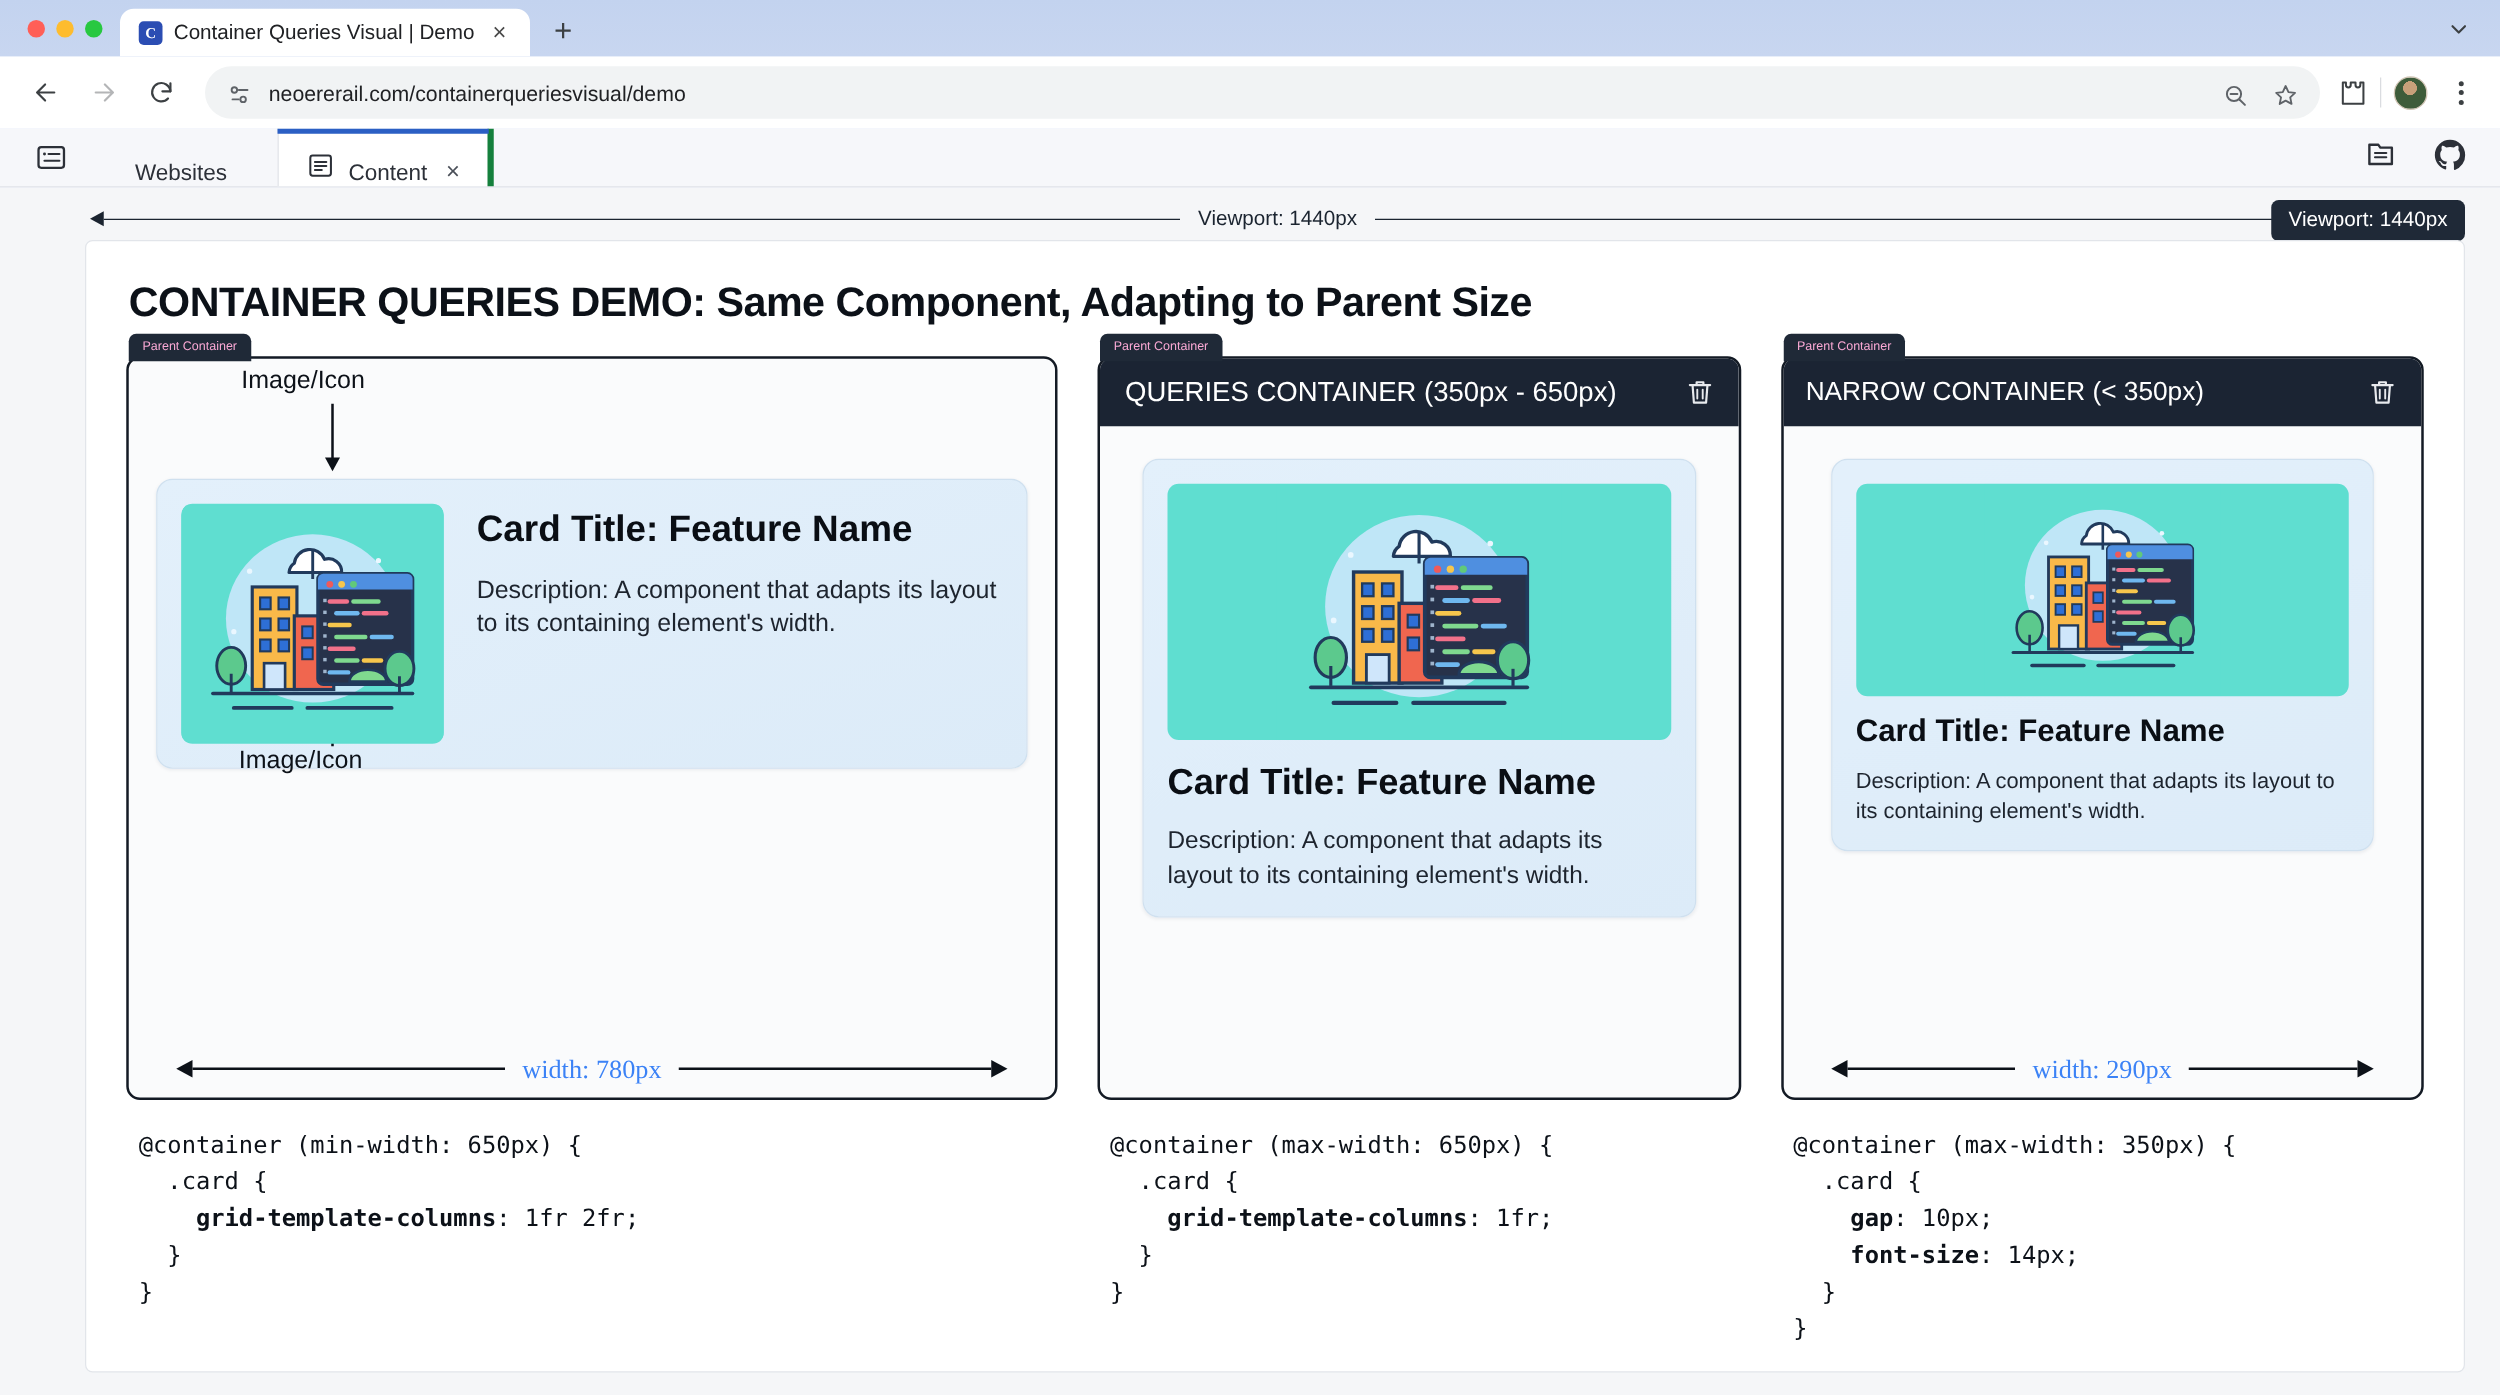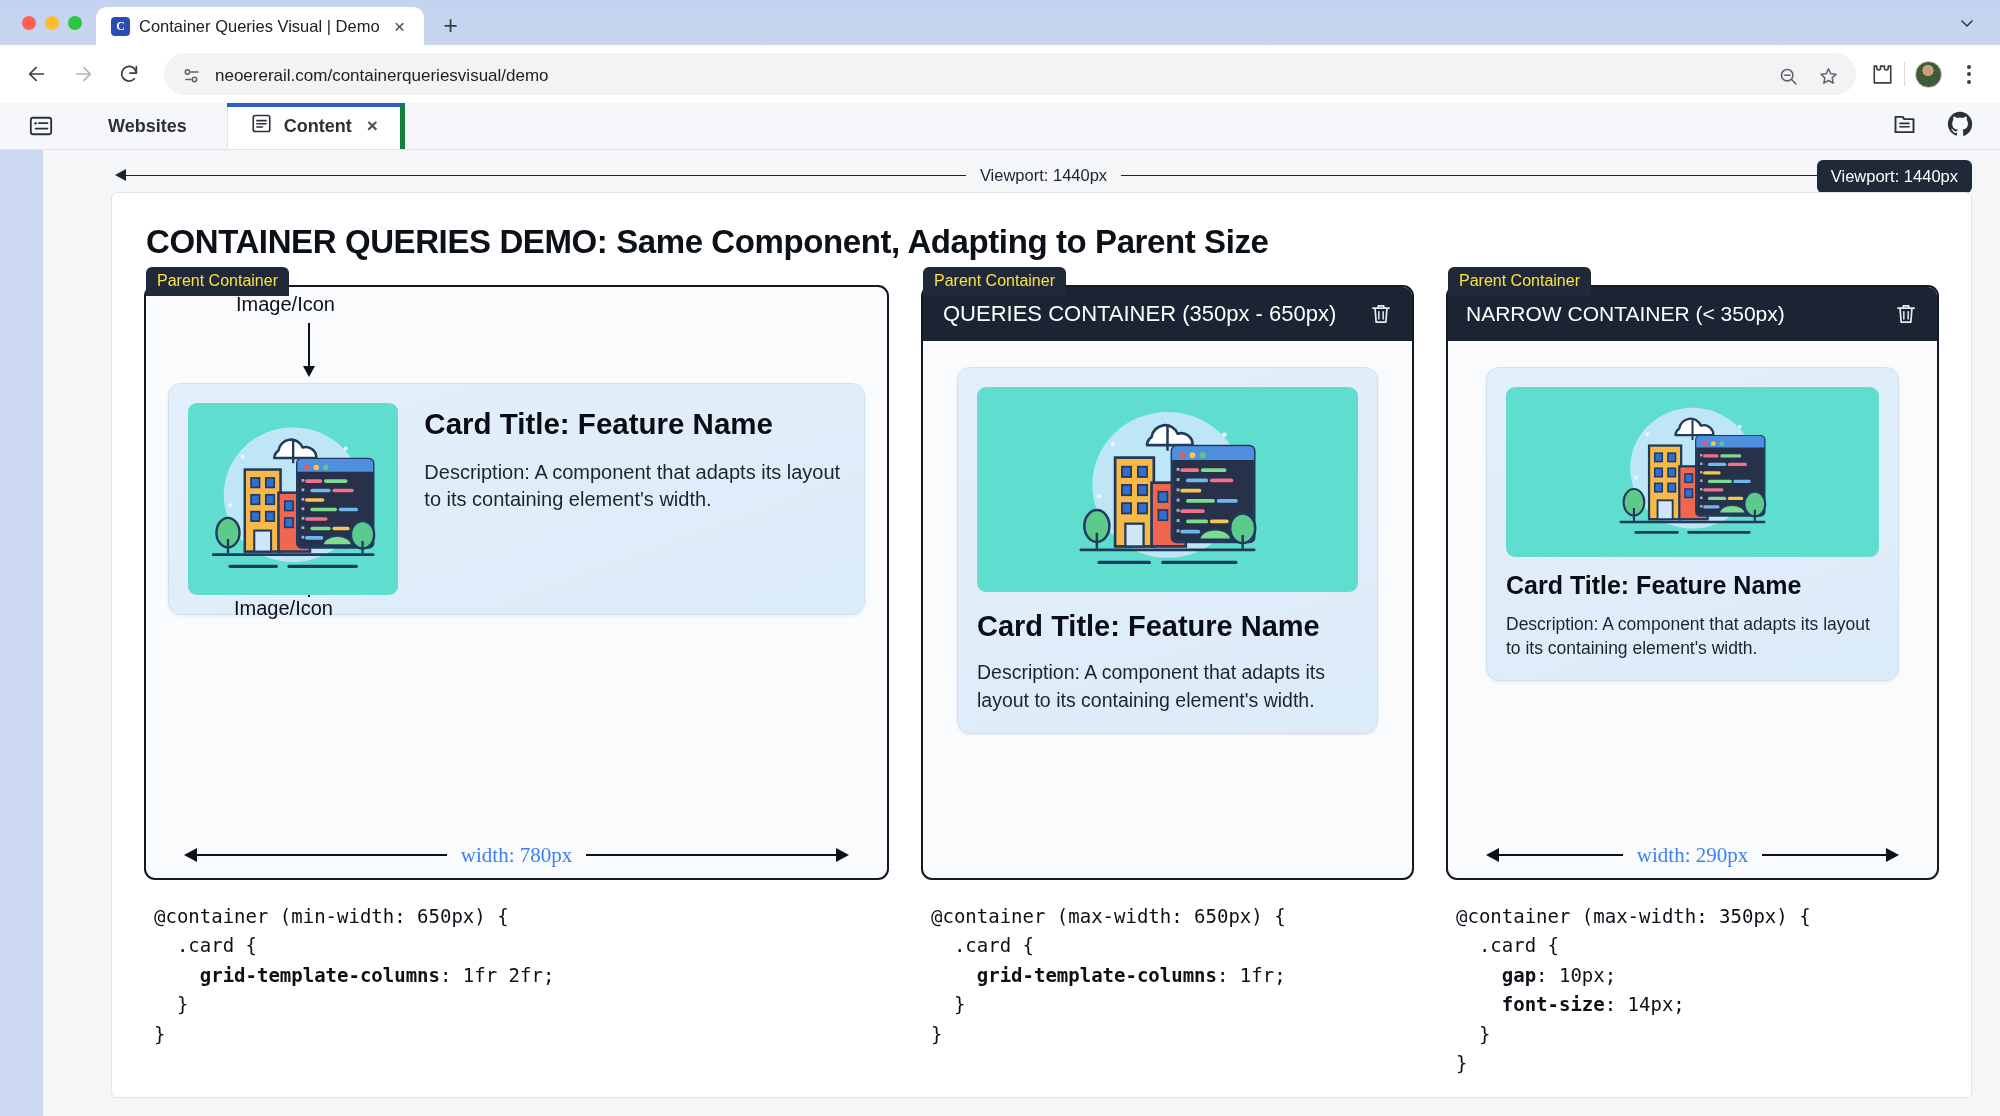--- a/index.html
+++ b/index.html
@@ -169,27 +169,26 @@
     padding-left: 14px;
     flex: 0 0 47px;
   }
   .apptabs-icon {
     width: 54px;
     display: flex; align-items: center; justify-content: center;
     color: #3c4043;
   }
   .apptab {
     display: flex;
-    align-items: center;
+    align-items: flex-end;
     gap: 11px;
     padding: 0 22px;
     font-size: 18px;
     color: #2c3038;
     position: relative;
-    font-weight: bold;
   }
   .apptab.plain { padding: 0 40px; }
   .apptab.active {
     background: #ffffff;
     border-left: 1px solid #dfe2e8;
     border-right: 5px solid #15803d;
   }
   .apptab.active::before {
     content: "";
     position: absolute;
@@ -204,21 +203,20 @@
     padding-right: 26px;
     color: #2c3038;
   }
 
   
   .page {
     flex: 1;
     background: #f5f6f8;
     position: relative;
     overflow: hidden;
-    margin-left: 43px;
   }
 
   .viewport-bar {
     position: absolute;
     left: 72px; right: 28px; top: 10px;
     height: 30px;
     display: flex;
     align-items: center;
   }
   .vp-line {
@@ -276,22 +274,22 @@
     align-items: start;
   }
 
   .col { position: relative; }
 
   .parent-badge {
     position: absolute;
     top: -18px;
     left: 2px;
     background: #1f2937;
-    color: #fde047;
-    font-size: 16px;
+    color: #f9a8d4;
+    font-size: 10px;
     padding: 5px 11px 6px;
     border-radius: 6px 6px 0 0;
     z-index: 3;
     white-space: nowrap;
   }
 
   .parent-box {
     border: 2.5px solid #131a24;
     border-radius: 11px;
     background: #fafbfc;

